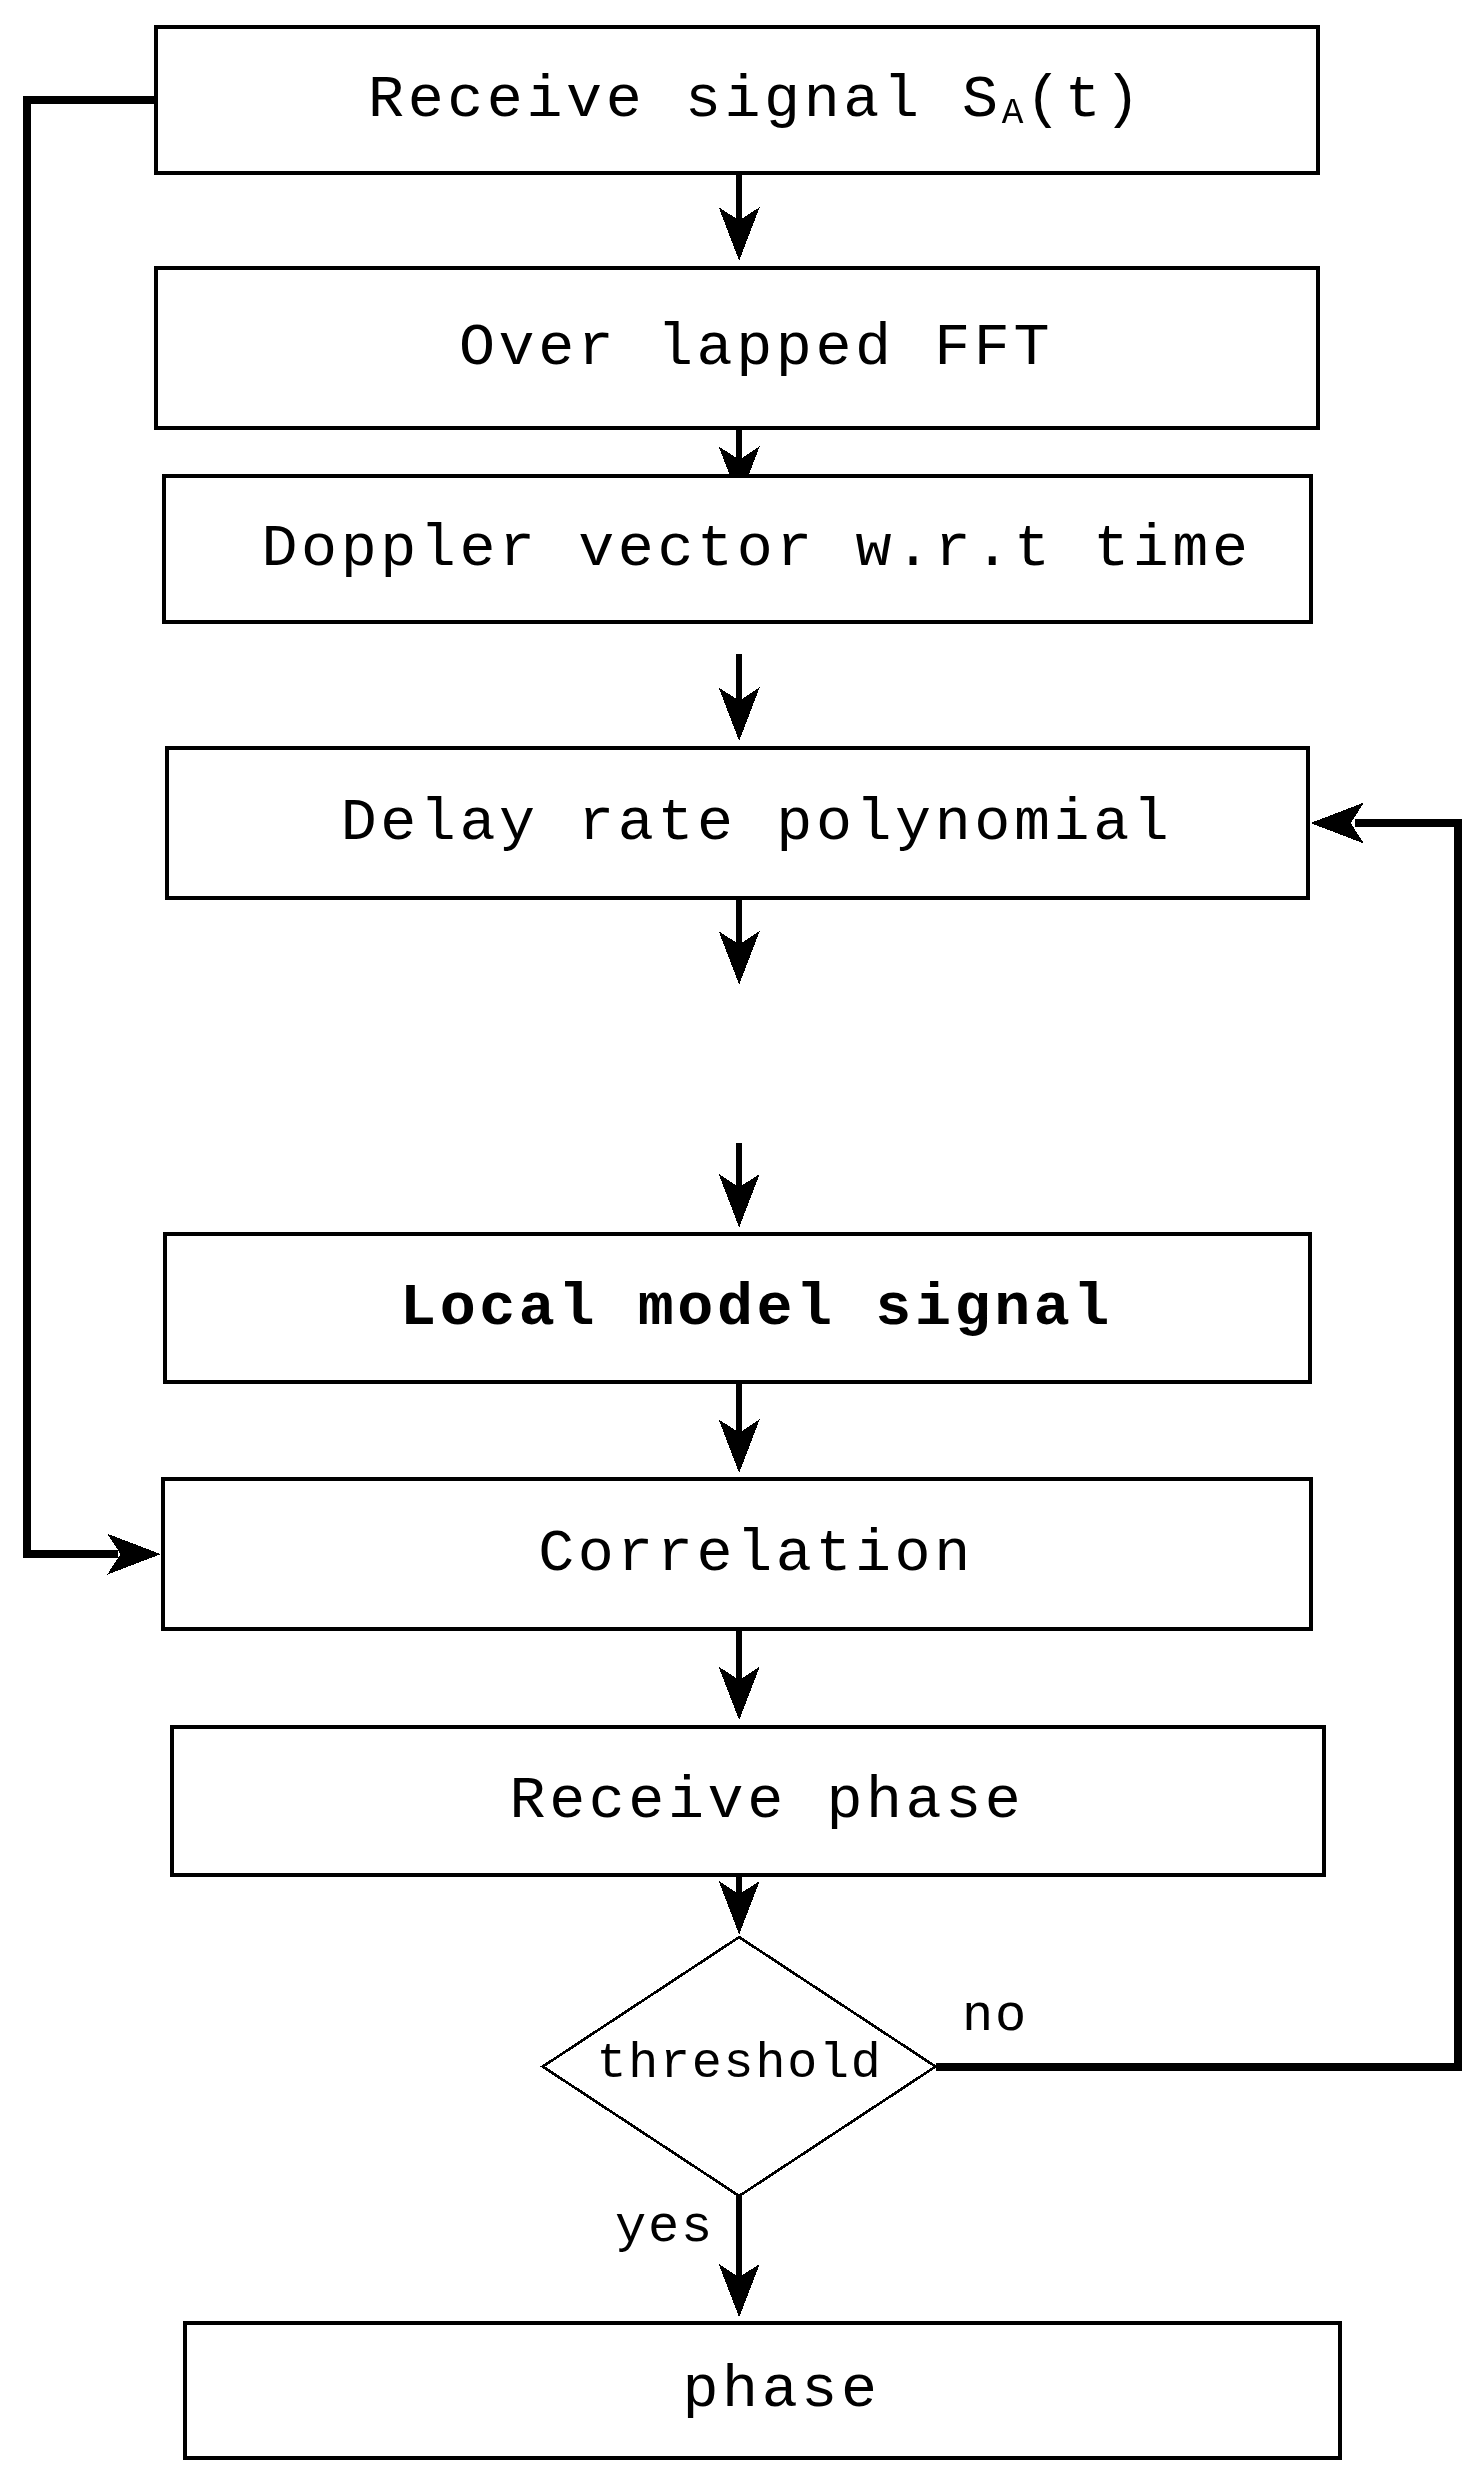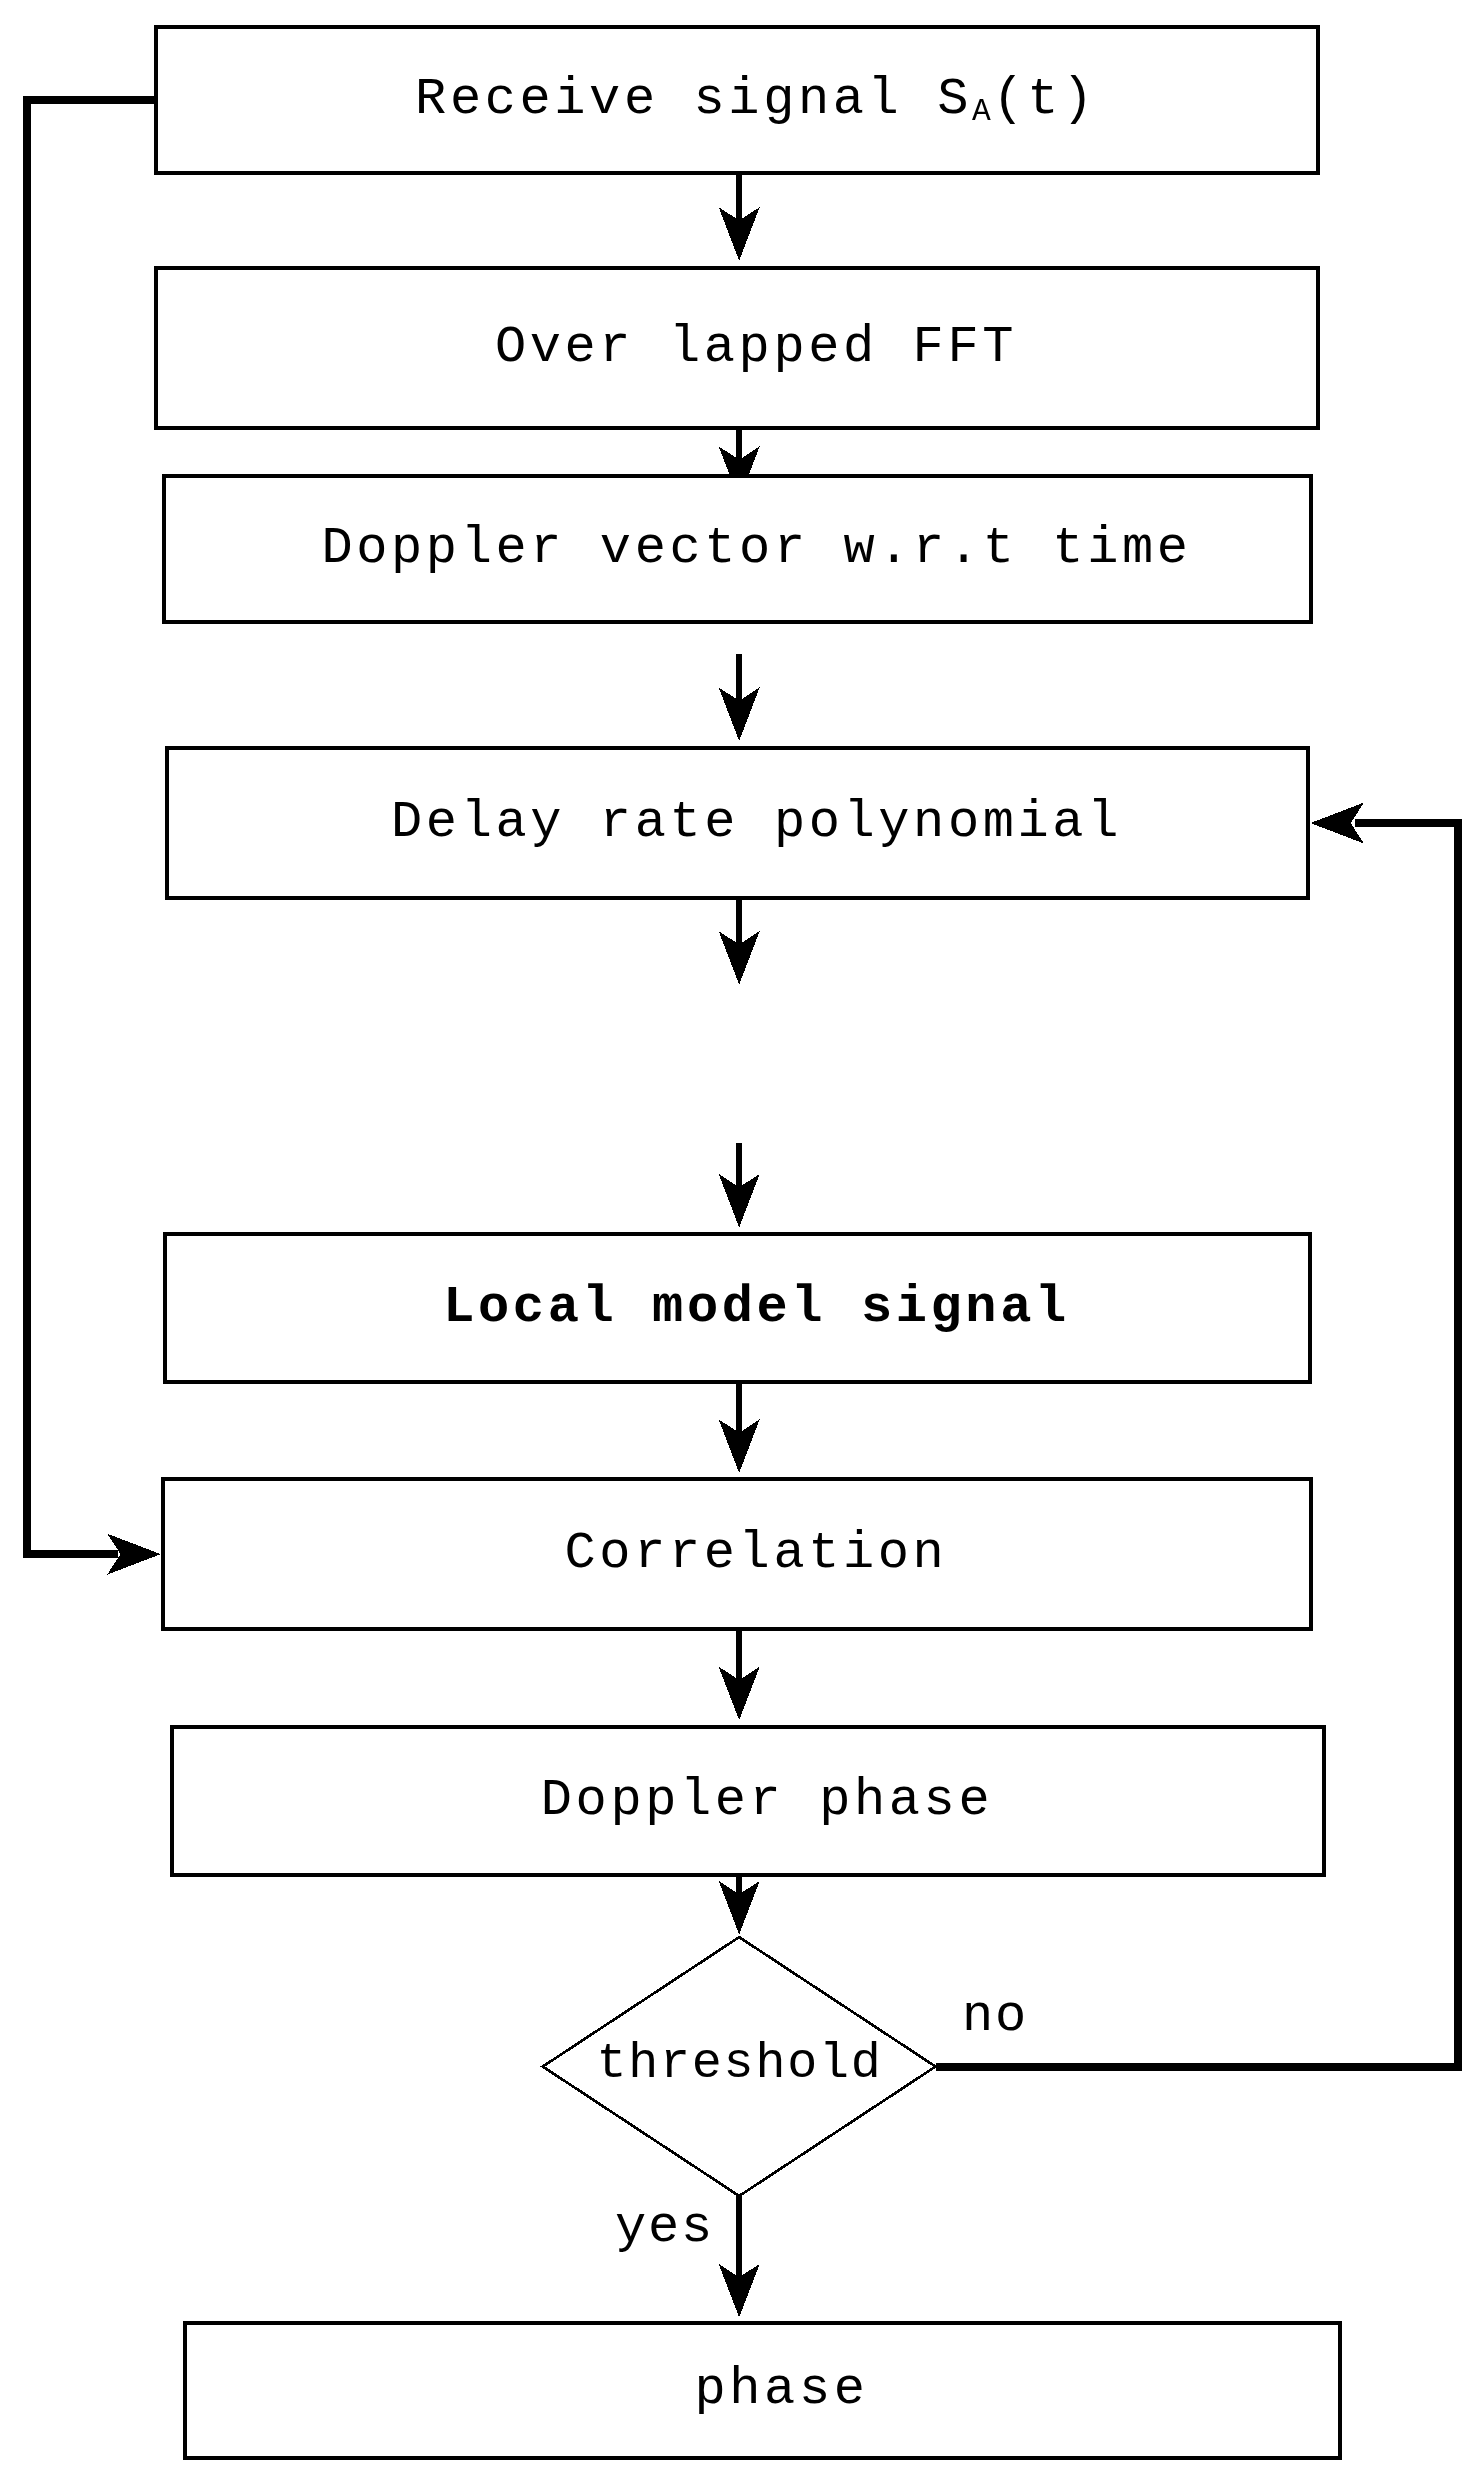--- a/index.html
+++ b/index.html
@@ -24,21 +24,21 @@
   .pbox {
     position: absolute;
     box-sizing: border-box;
     border: 4.5px solid #000000;
     background: #ffffff;
     display: flex;
     flex-direction: column;
     align-items: center;
     justify-content: center;
     text-align: center;
-    font-size: 52px;
+    font-size: 60px;
     letter-spacing: 3.6px;
     line-height: 1.35;
     padding-left: 38px;
   }
   .lbl { white-space: nowrap; }
   .sub { font-size: 0.6em; position: relative; top: 0.22em; letter-spacing: 1.8px; }
 
   .b1 { left: 154px; top: 25px;   width: 1166px; height: 150px; }
   .b2 { left: 154px; top: 266px;  width: 1166px; height: 164px; }
   .b3 { left: 162px; top: 474px;  width: 1151px; height: 150px; }
@@ -137,21 +137,21 @@
 
   <div class="pbox b6">
     <span class="lbl">Local model signal</span>
   </div>
 
   <div class="pbox b7">
     <span class="lbl">Correlation</span>
   </div>
 
   <div class="pbox b8">
-    <span class="lbl">Doppler phase</span>
+    <span class="lbl">Receive phase</span>
   </div>
 
   <div class="pbox b9">
     <span class="lbl">phase</span>
   </div>
 
   <div class="diamond-label">threshold</div>
 
   <div class="edge-label edge-no">no</div>
 

